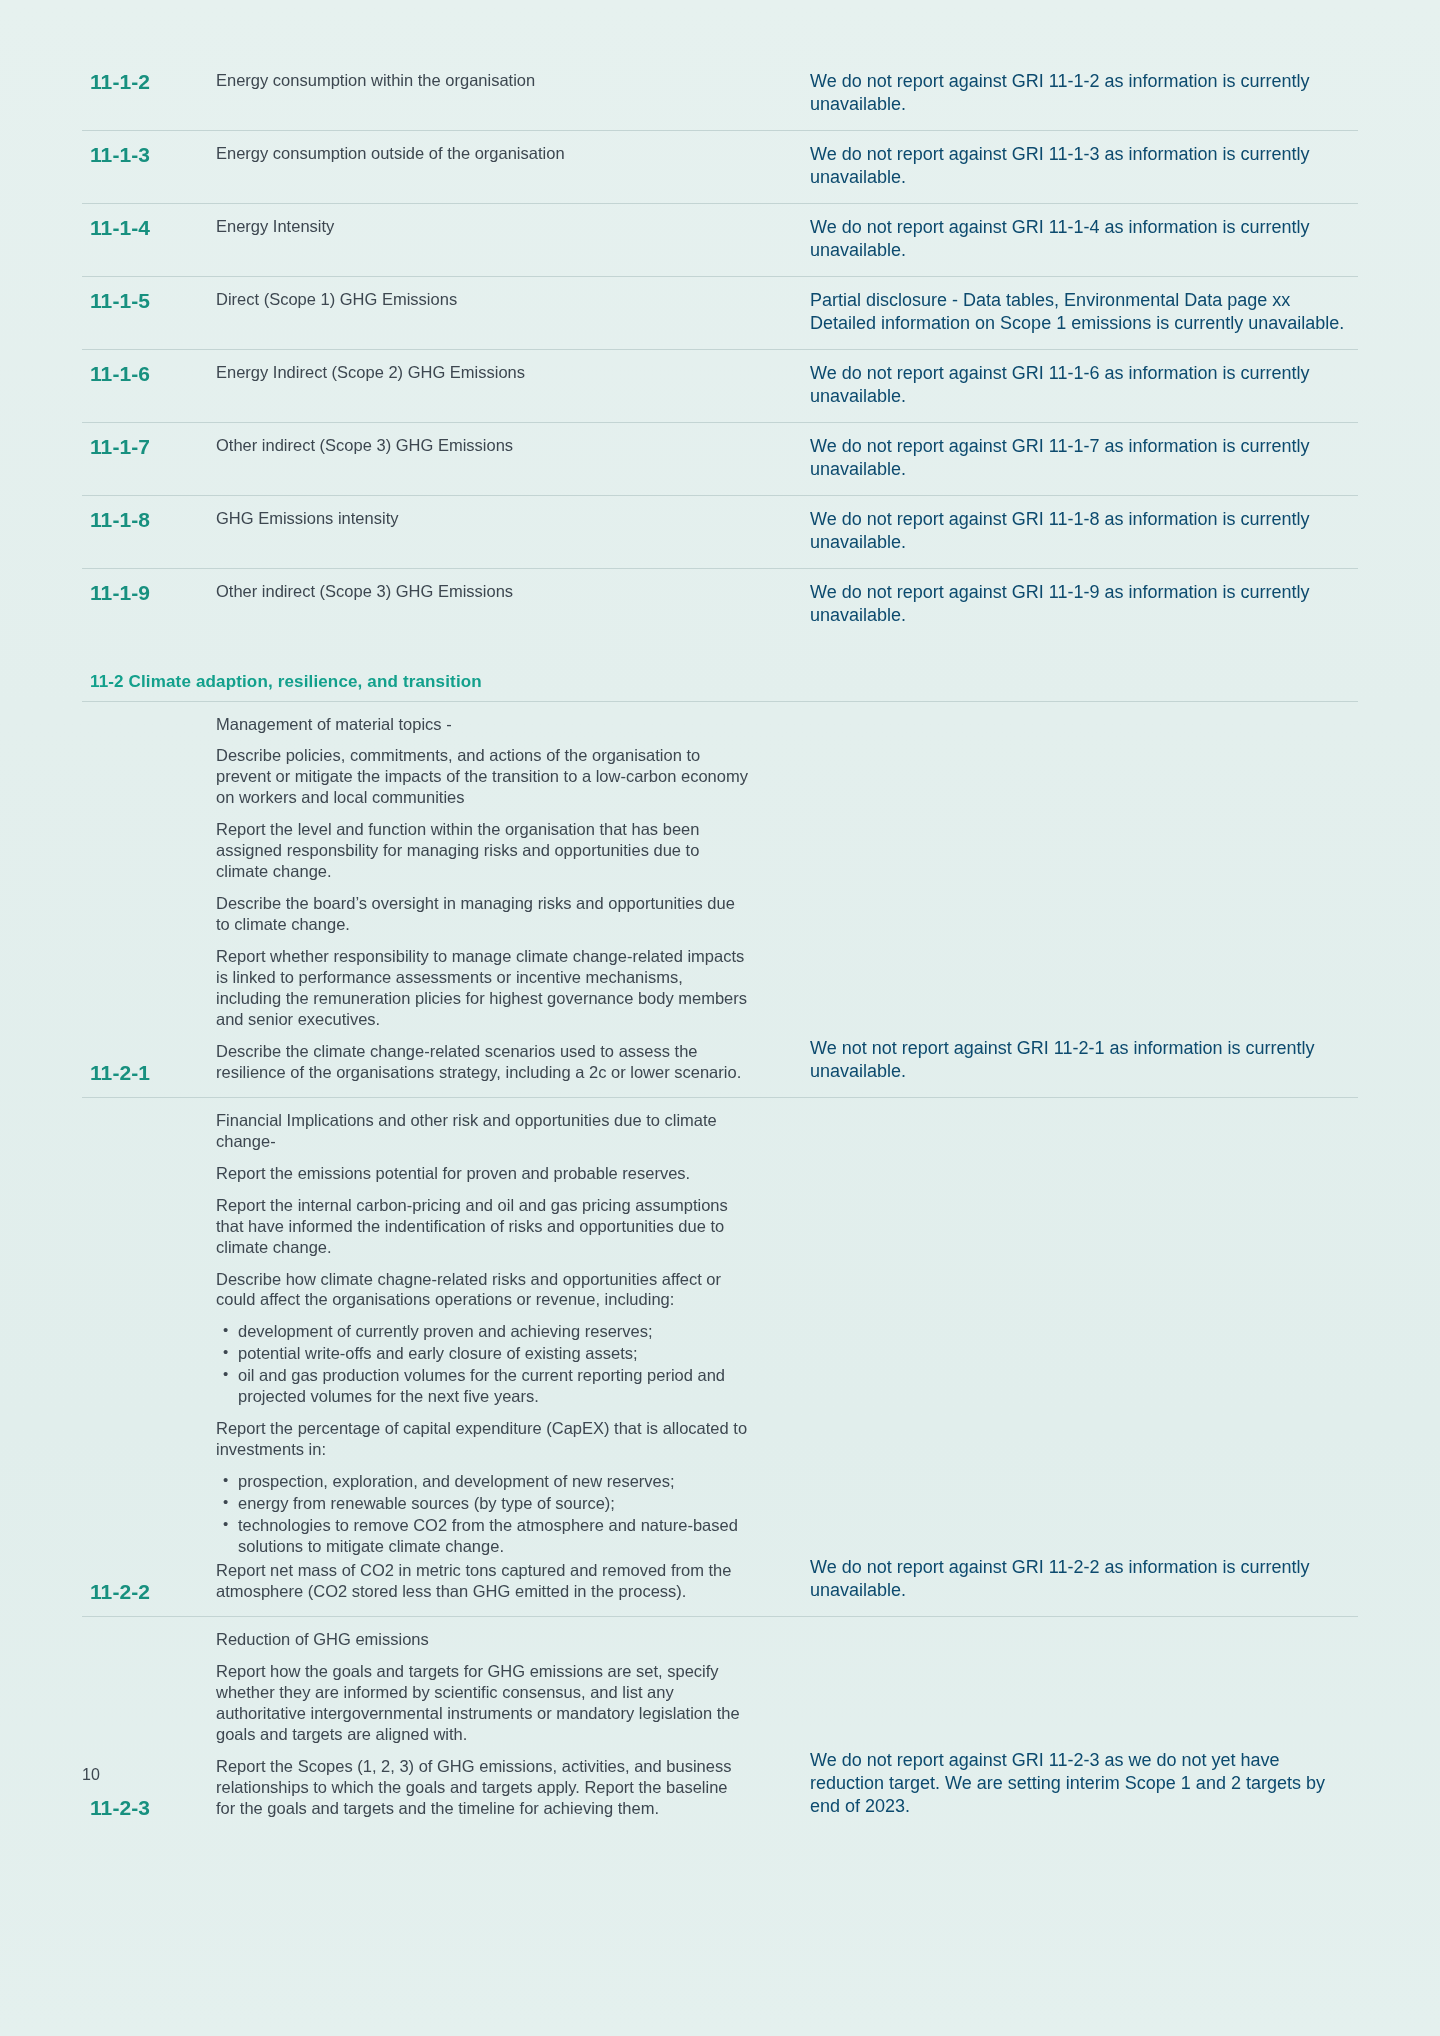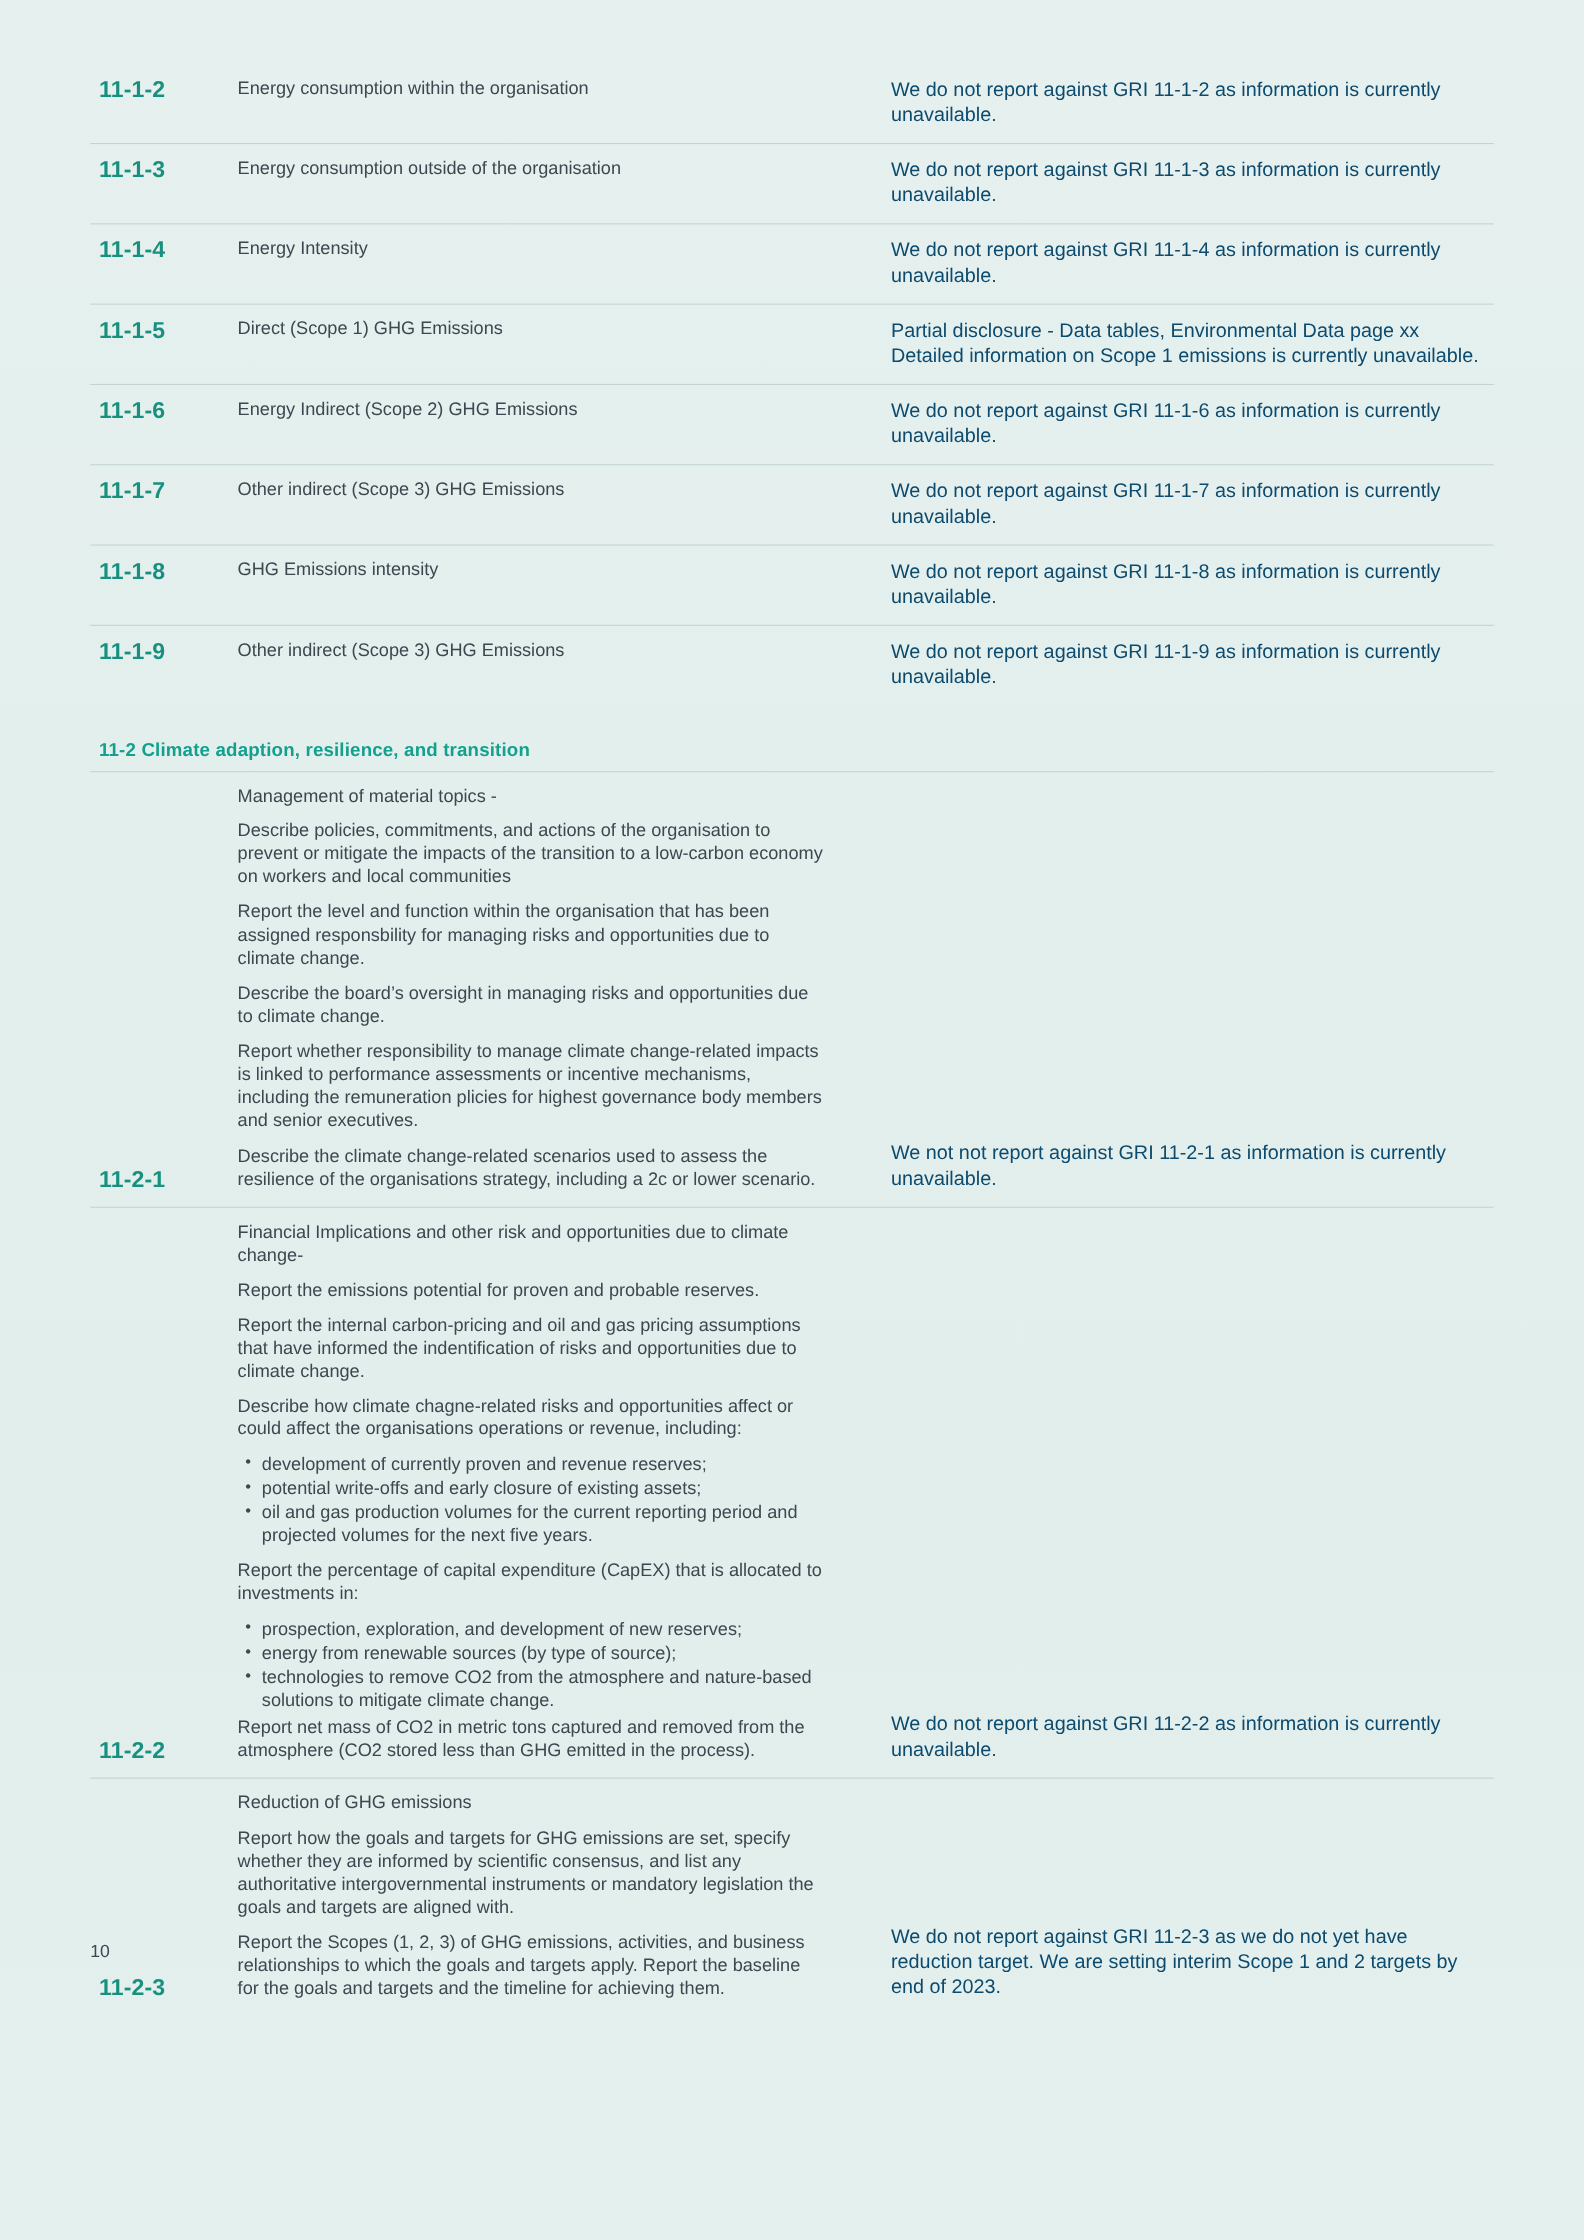--- a/index.html
+++ b/index.html
@@ -201,21 +201,21 @@
     </div>
 
     <div class="row row-tall">
       <div class="col-code">11-2-2</div>
       <div class="col-desc">
         <p class="p">Financial Implications and other risk and opportunities due to climate change-</p>
         <p class="p">Report the emissions potential for proven and probable reserves.</p>
         <p class="p">Report the internal carbon-pricing and oil and gas pricing assumptions that have informed the indentification of risks and opportunities due to climate change.</p>
         <p class="p">Describe how climate chagne-related risks and opportunities affect or could affect the organisations operations or revenue, including:</p>
         <ul class="bullets">
-          <li>development of currently proven and revenue reserves;</li>
+          <li>development of currently proven and achieving reserves;</li>
           <li>potential write-offs and early closure of existing assets;</li>
           <li>oil and gas production volumes for the current reporting period and projected volumes for the next five years.</li>
         </ul>
         <p class="p">Report the percentage of capital expenditure (CapEX) that is allocated to investments in:</p>
         <ul class="bullets">
           <li>prospection, exploration, and development of new reserves;</li>
           <li> energy from renewable sources (by type of source);</li>
           <li> technologies to remove CO2 from the atmosphere and nature-based solutions to mitigate climate change.</li>
         </ul>
         <p class="p" style="margin-top:-8px;">Report net mass of CO2 in metric tons captured and removed from the atmosphere (CO2 stored less than GHG emitted in the process).</p>

